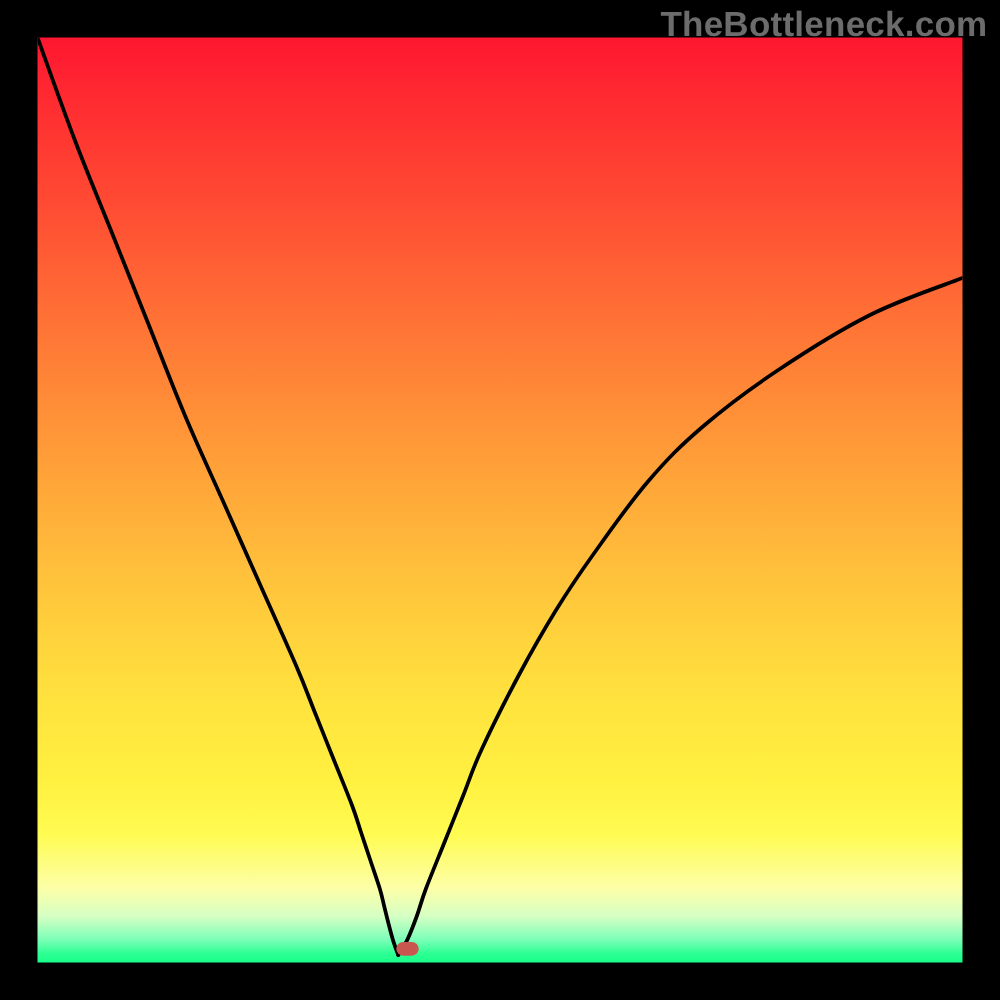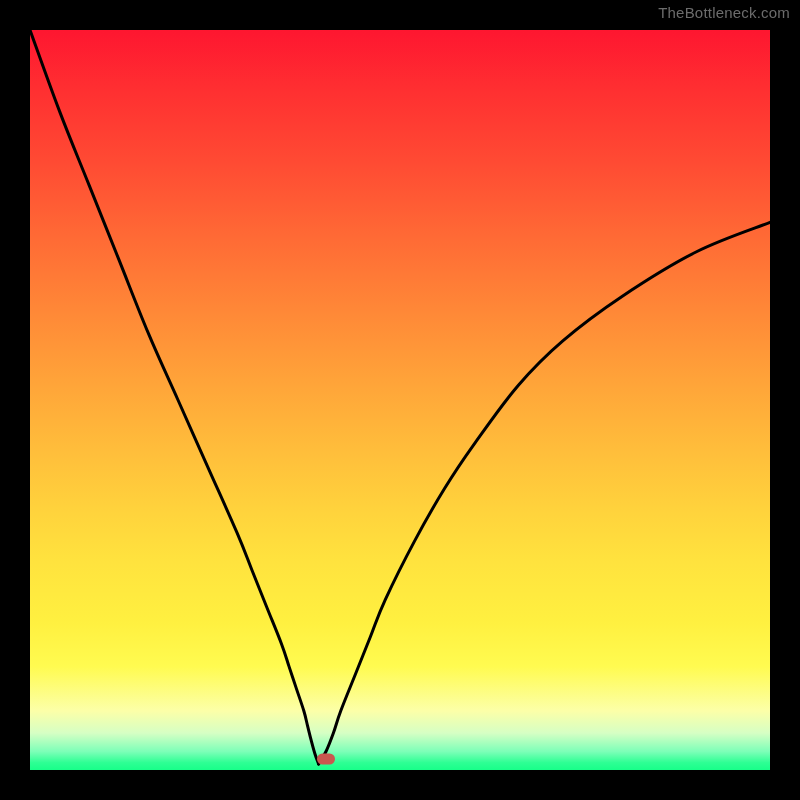--- a/index.html
+++ b/index.html
@@ -15,22 +15,22 @@
     position: relative;
     width: 800px;
     height: 800px;
     background: #000;
   }
   .watermark {
     position: absolute;
     top: 4px;
     right: 10px;
     color: #6c6c6c;
-    font-size: 15px;
-    font-weight: 400;
+    font-size: 28px;
+    font-weight: 700;
     letter-spacing: 0.2px;
     z-index: 3;
   }
   .plot {
     position: absolute;
     left: 30px;
     top: 30px;
     width: 740px;
     height: 740px;
     background: linear-gradient(to bottom,

